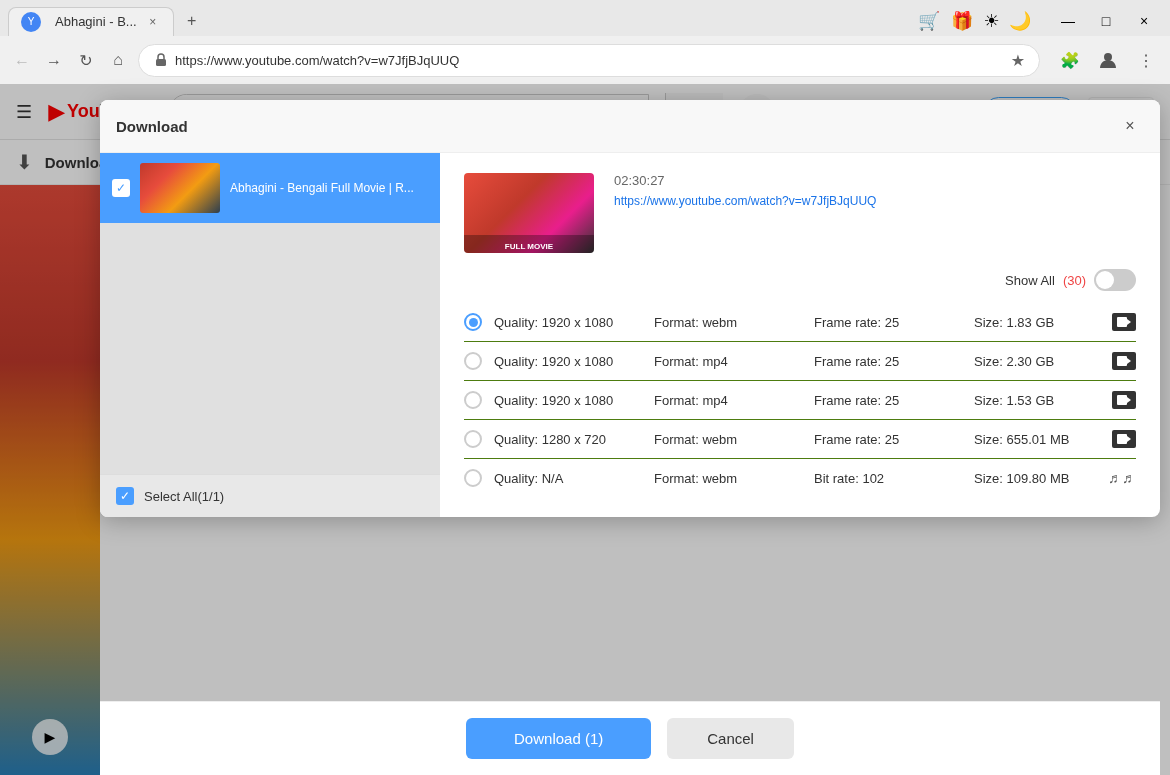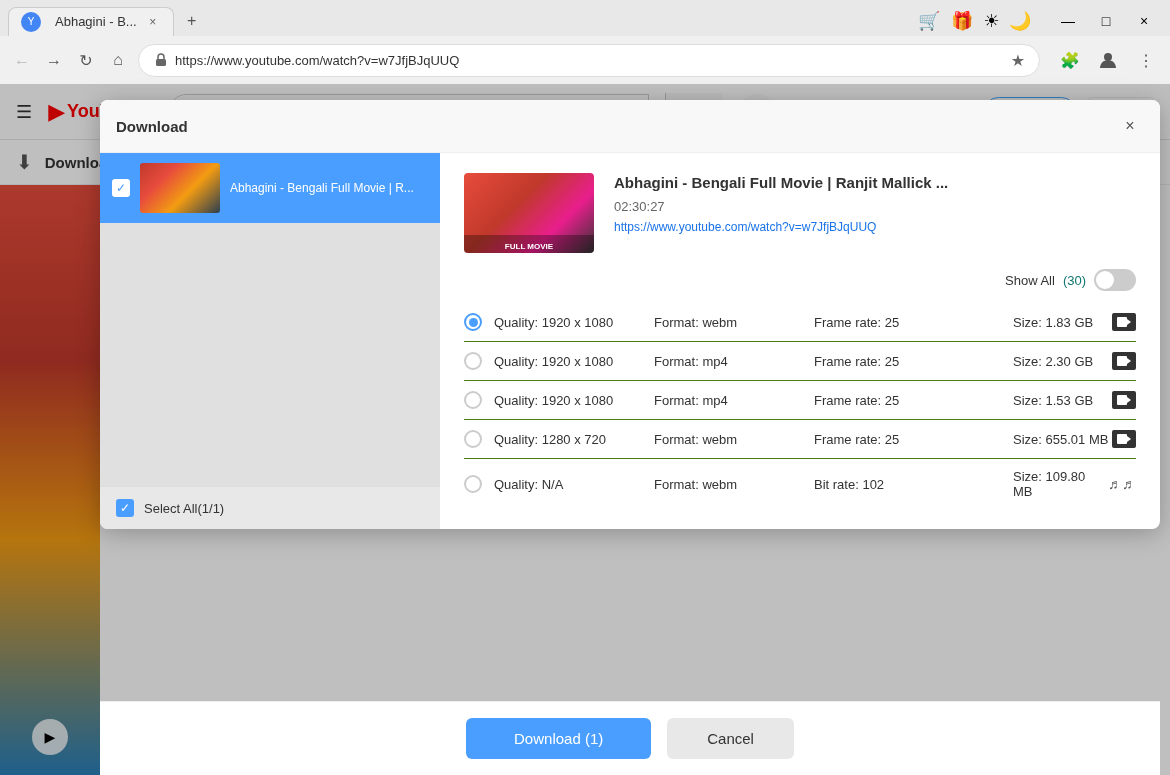--- a/index.html
+++ b/index.html
@@ -154,21 +154,21 @@
     .video-title { font-size: 15px; font-weight: 600; color: #333; margin-bottom: 6px; line-height: 1.3; }
     .video-duration { font-size: 13px; color: #666; margin-bottom: 6px; }
     .video-url { font-size: 12px; color: #1a73e8; cursor: pointer; }
 
     
     .show-all-row {
       display: flex; align-items: center; justify-content: flex-end;
       gap: 8px; margin-bottom: 12px;
     }
     .show-all-label { font-size: 13px; color: #333; }
-    .show-all-count { font-size: 13px; color: #0f766e; }
+    .show-all-count { font-size: 13px; color: #ef4444; }
     .toggle-switch {
       width: 42px; height: 22px; background: #ccc; border-radius: 11px;
       position: relative; cursor: pointer;
     }
     .toggle-switch.off .toggle-knob {
       left: 2px;
     }
     .toggle-knob {
       position: absolute; top: 2px; width: 18px; height: 18px;
       background: white; border-radius: 50%; transition: left 0.2s;
@@ -190,21 +190,21 @@
       border-color: #4a9eff;
       background: white;
     }
     .radio-btn.selected::after {
       content: '';
       width: 9px; height: 9px; background: #4a9eff; border-radius: 50%;
     }
     .quality-col { font-size: 13px; color: #333; width: 160px; }
     .format-col { font-size: 13px; color: #333; width: 160px; }
     .framerate-col { font-size: 13px; color: #333; width: 160px; }
-    .size-col { font-size: 13px; color: #333; flex: 1; margin-left: 39px; }
+    .size-col { font-size: 13px; color: #333; flex: 1; }
     .media-icon { width: 24px; height: 18px; background: #333; border-radius: 2px; display: flex; align-items: center; justify-content: center; }
     .media-icon-audio { font-size: 14px; color: #555; }
 
     
     .dialog-footer {
       position: absolute; bottom: 0; left: 100px; right: 0; width: 1060px;
       padding: 16px 12px; background: white; border-top: 1px solid #eee;
       display: flex; justify-content: center; gap: 16px; z-index: 210;
     }
     .download-btn {
@@ -395,21 +395,20 @@
     <div class="options-panel">
 
       <div class="video-info-row">
         <div class="video-thumb-large">
 
           <div style="position:absolute;bottom:0;left:0;right:0;background:rgba(0,0,0,0.3);padding:0;text-align:center;">
             <span style="color:white;font-size:8px;font-weight:700;">FULL MOVIE</span>
           </div>
         </div>
         <div class="video-meta">
-          <div class="video-title">Abhagini - Bengali Full Movie | Ranjit Mallick ...</div>
           <div class="video-duration">02:30:27</div>
           <div class="video-url">https://www.youtube.com/watch?v=w7JfjBJqUUQ</div>
         </div>
       </div>
 
       <div class="show-all-row">
         <span class="show-all-label">Show All</span>
         <span class="show-all-count">(30)</span>
         <div class="toggle-switch off">
           <div class="toggle-knob"></div>

